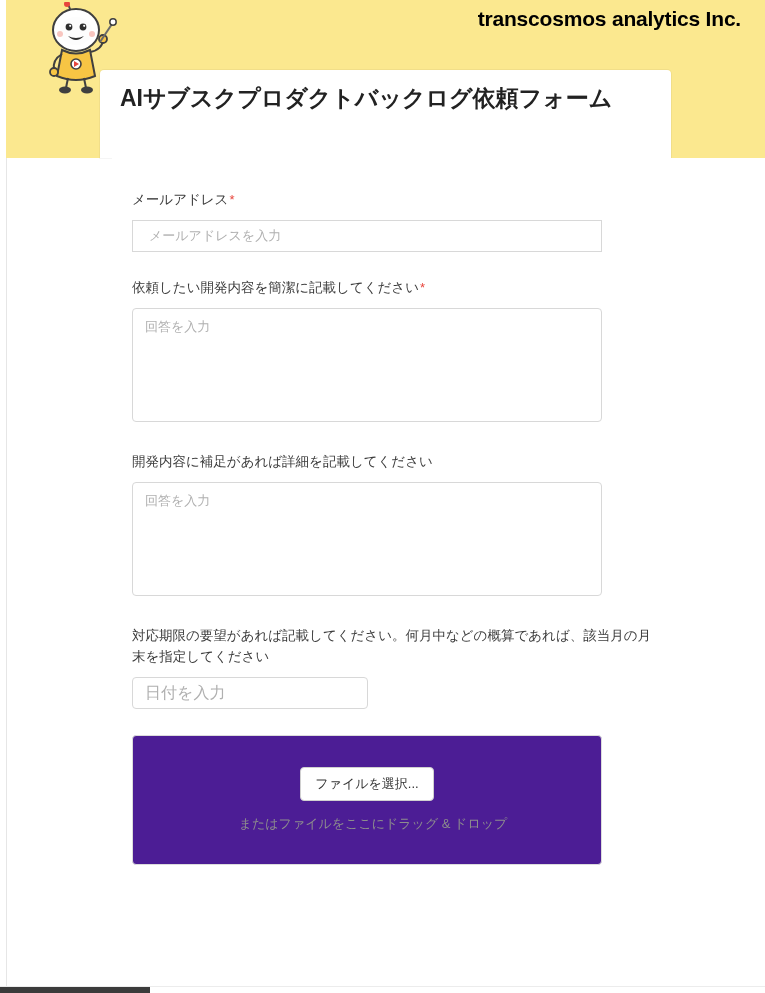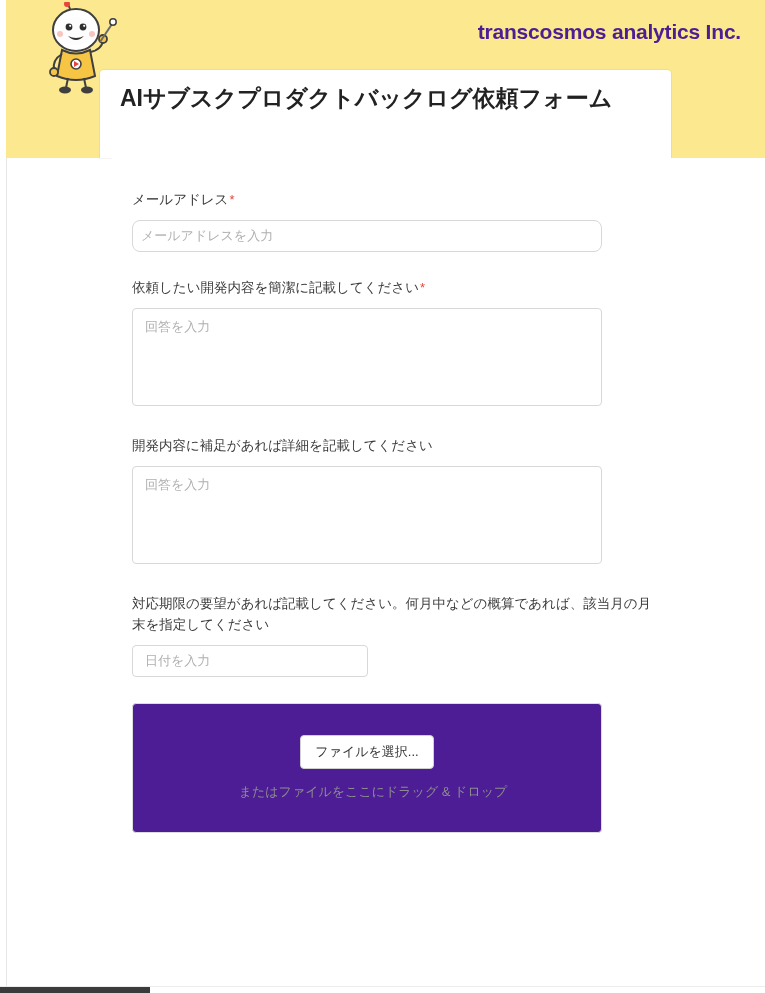--- a/index.html
+++ b/index.html
@@ -42,25 +42,25 @@
     left: 6px;
     top: 0;
     width: 759px;
     height: 158px;
     background: #fbe88f;
     overflow: hidden;
   }
   .brand {
     position: absolute;
     right: 24px;
-    top: 20px;
+    top: 7px;
     font-size: 21px;
     font-weight: bold;
     letter-spacing: -0.2px;
-    color: #4c1d95;
+    color: #000000;
     white-space: nowrap;
   }
 
   
   .mascot {
     position: absolute;
     left: 26px;
     top: 2px;
     width: 96px;
     height: 92px;
@@ -118,54 +118,54 @@
     color: #e8453c;
     font-size: 13px;
     margin-left: 1px;
   }
 
   .text-input {
     width: 470px;
     height: 32px;
     box-sizing: border-box;
     border: 1px solid #d8d8d8;
-    border-radius: 8px;
-    padding: 0 8px;
+    border-radius: 0;
+    padding: 0 16px;
     font-size: 13px;
     font-family: "Liberation Sans", sans-serif;
     color: #333333;
     background: #ffffff;
     outline: none;
   }
   .text-input::placeholder { color: #b0b0b0; }
 
   .textarea-input {
     width: 470px;
-    height: 98px;
+    height: 114px;
     box-sizing: border-box;
     border: 1px solid #d8d8d8;
     border-radius: 4px;
     padding: 9px 12px;
     font-size: 13px;
     font-family: "Liberation Sans", sans-serif;
     color: #15803d;
     resize: none;
     outline: none;
     background: #ffffff;
   }
   .textarea-input::placeholder { color: #b0b0b0; }
 
   .date-input {
     width: 236px;
     height: 32px;
     box-sizing: border-box;
     border: 1px solid #d8d8d8;
     border-radius: 4px;
     padding: 0 12px;
-    font-size: 13px;
+    font-size: 16px;
     font-family: "Liberation Sans", sans-serif;
     color: #333333;
     background: #ffffff;
     outline: none;
   }
   .date-input::placeholder { color: #b0b0b0; }
 
   
   .dropzone {
     width: 470px;

